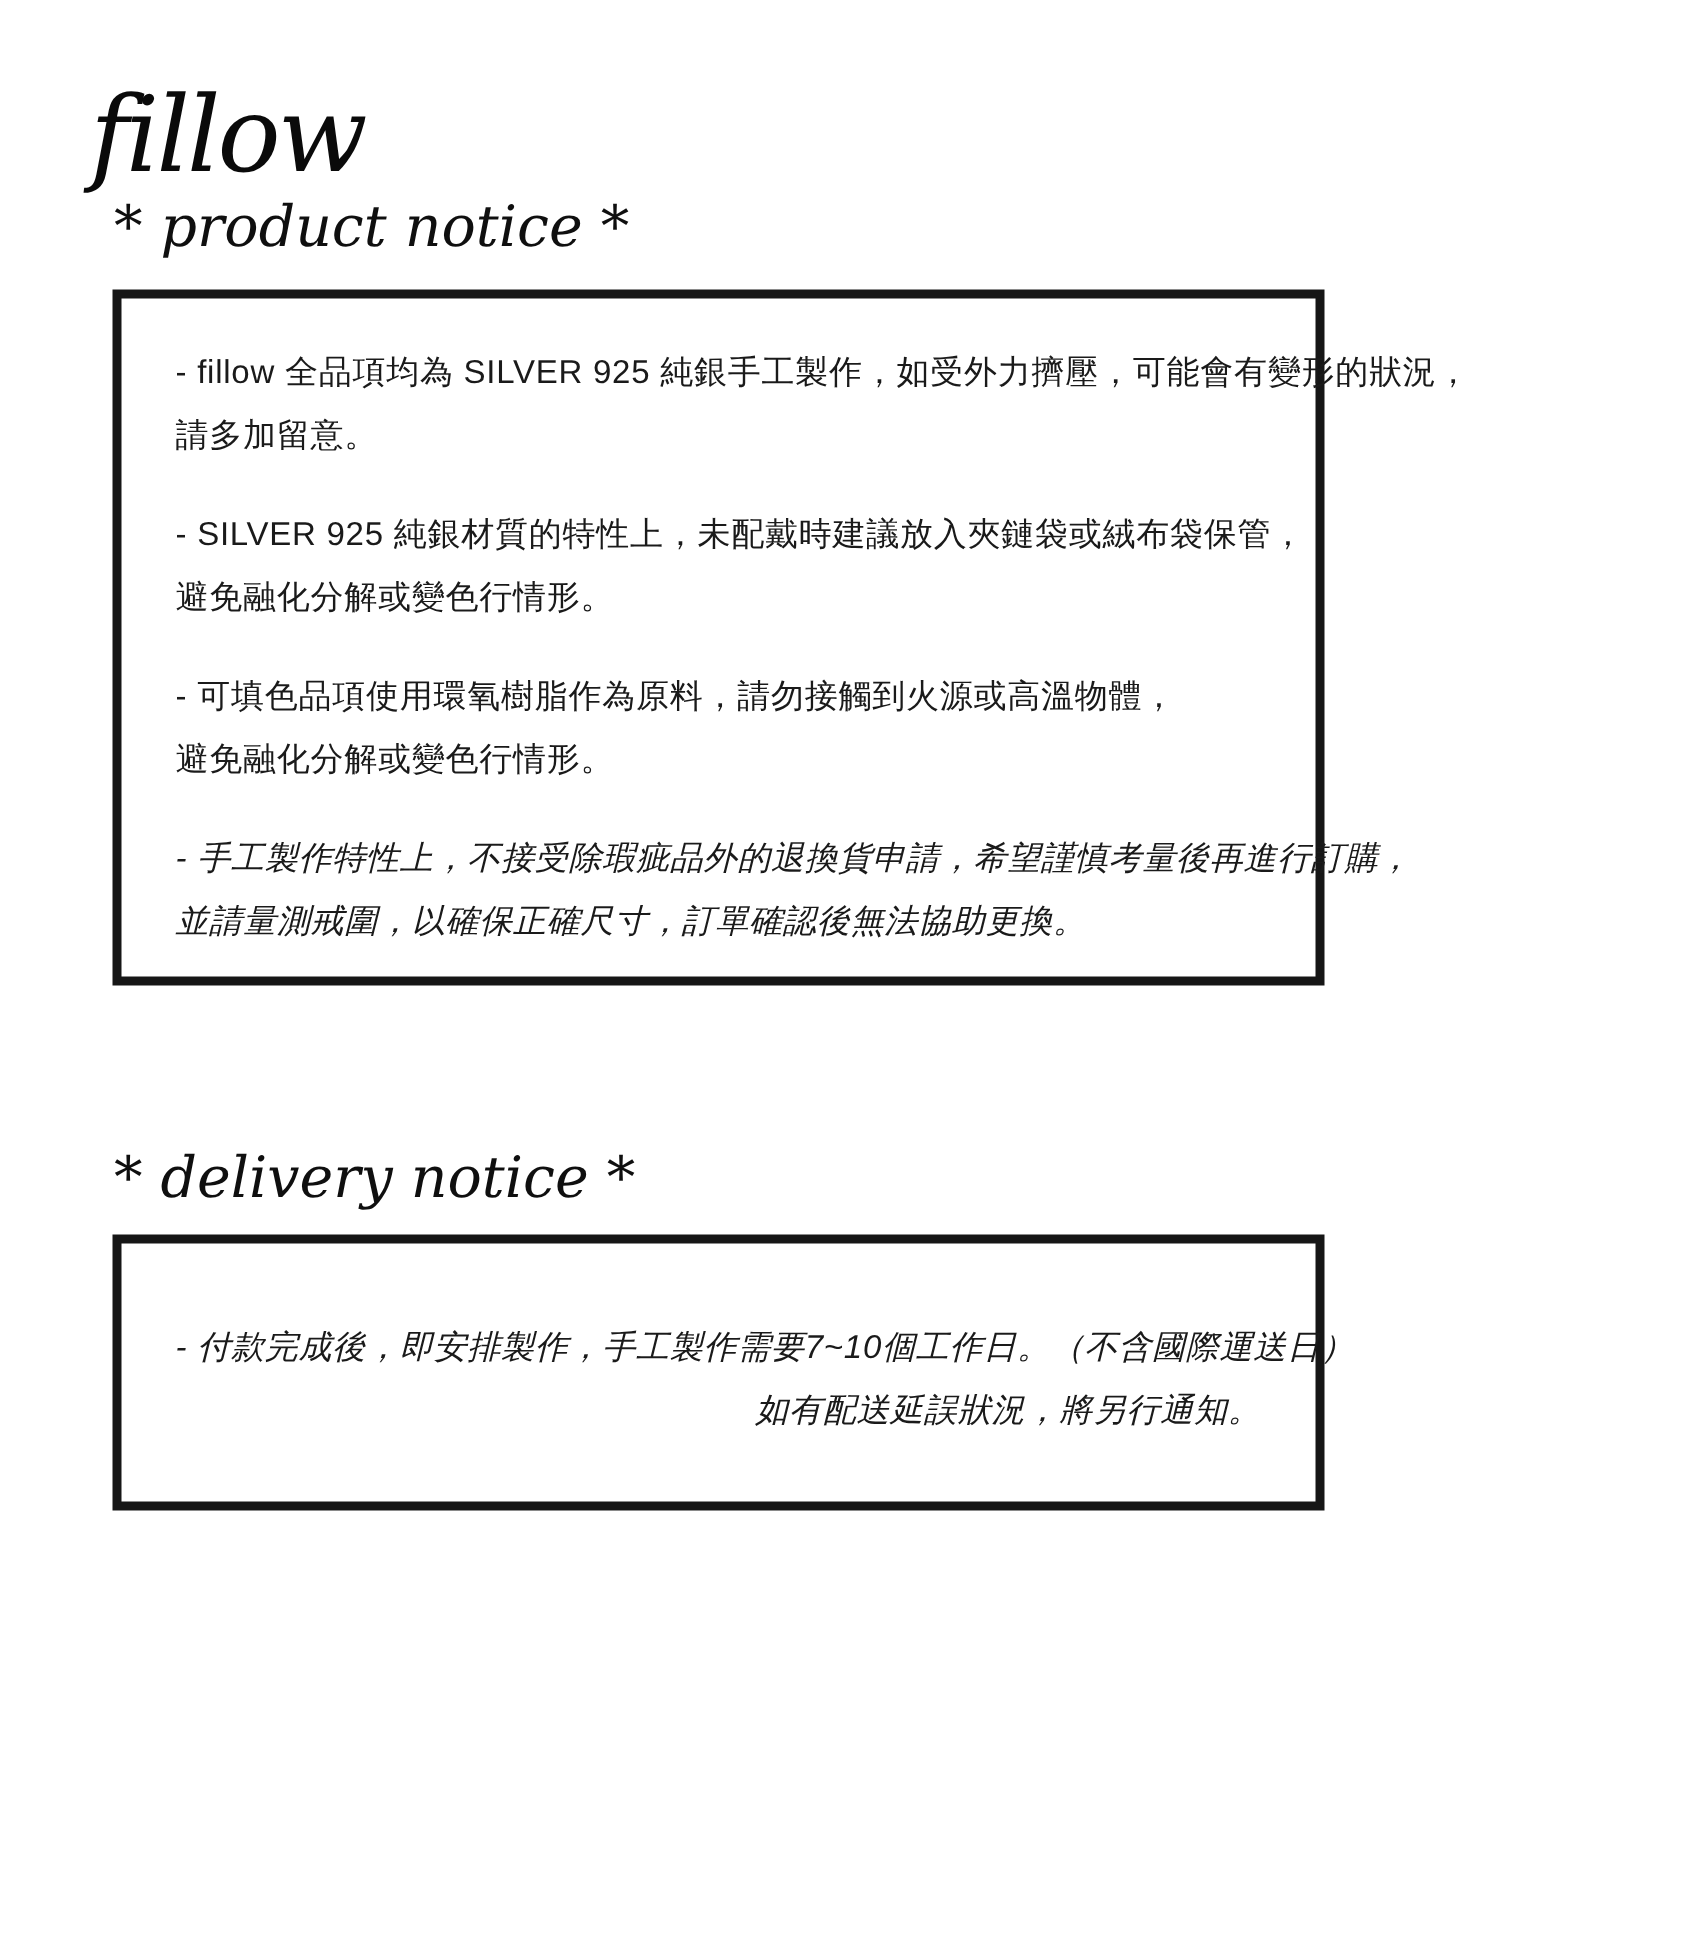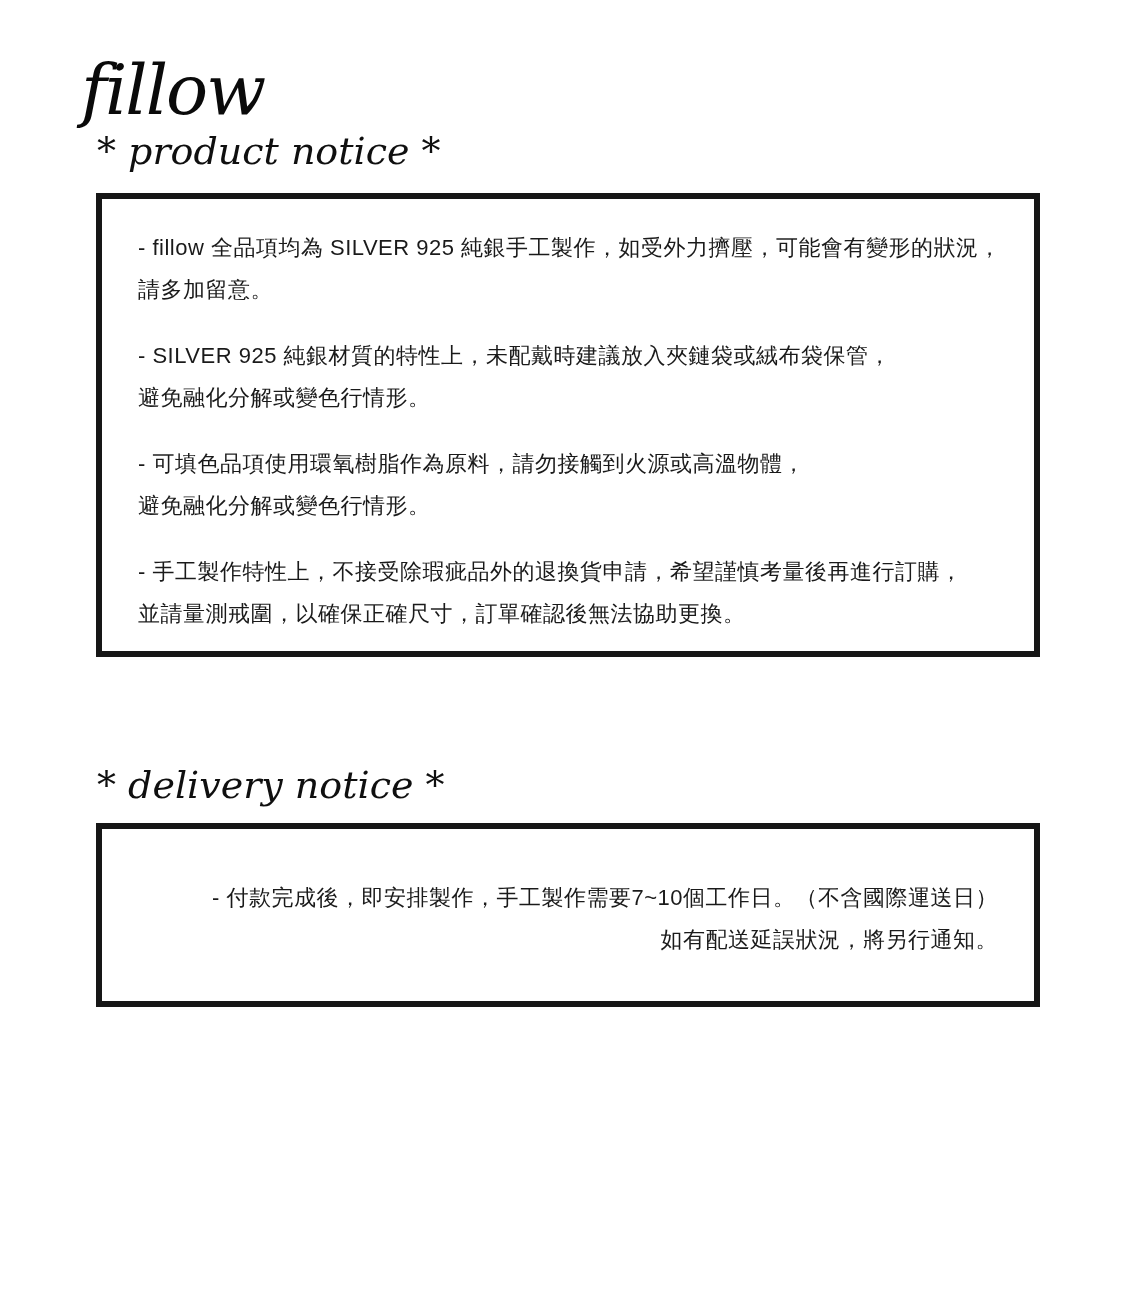--- a/index.html
+++ b/index.html
@@ -10,21 +10,20 @@
   * { margin: 0; padding: 0; box-sizing: border-box; }
   html, body { background: var(--bg); }
   .page {
     position: relative;
     width: 1125px;
     height: 1292px;
     background: var(--bg);
     overflow: hidden;
     font-family: "Liberation Sans", sans-serif;
     color: var(--text);
-    padding-left: 21px;
   }
   .logo {
     margin: 52px 0 0 60px;
     font-family: "DejaVu Serif", serif;
     font-style: italic;
     font-size: 70px;
     line-height: 1.1;
     letter-spacing: -2px;
     color: #0a0a0a;
   }
@@ -34,35 +33,35 @@
     font-style: italic;
     font-size: 38px;
     line-height: 1.2;
     letter-spacing: 0px;
     color: #0f0f0f;
   }
   .heading-product { }
   .heading-delivery { margin-top: 106px; }
   .notice-box {
     margin-left: 75px;
-    width: 944px;
+    width: 808px;
     border: 6px solid var(--border);
     background: var(--bg);
   }
   .box-product {
     margin-top: 18px;
     padding: 28px 36px 16px 36px;
   }
   .box-delivery {
     margin-top: 15px;
     padding: 48px 36px 40px 36px;
     text-align: right;
   }
   .para { margin-bottom: 24px; }
-  .para:last-child { margin-bottom: 0; }
+  .para:last-child { margin-bottom: 0; font-style: italic; }
   .line {
     font-size: 22px;
     line-height: 42px;
     letter-spacing: 0.5px;
     white-space: nowrap;
   }
 </style>
 </head>
 <body>
 

